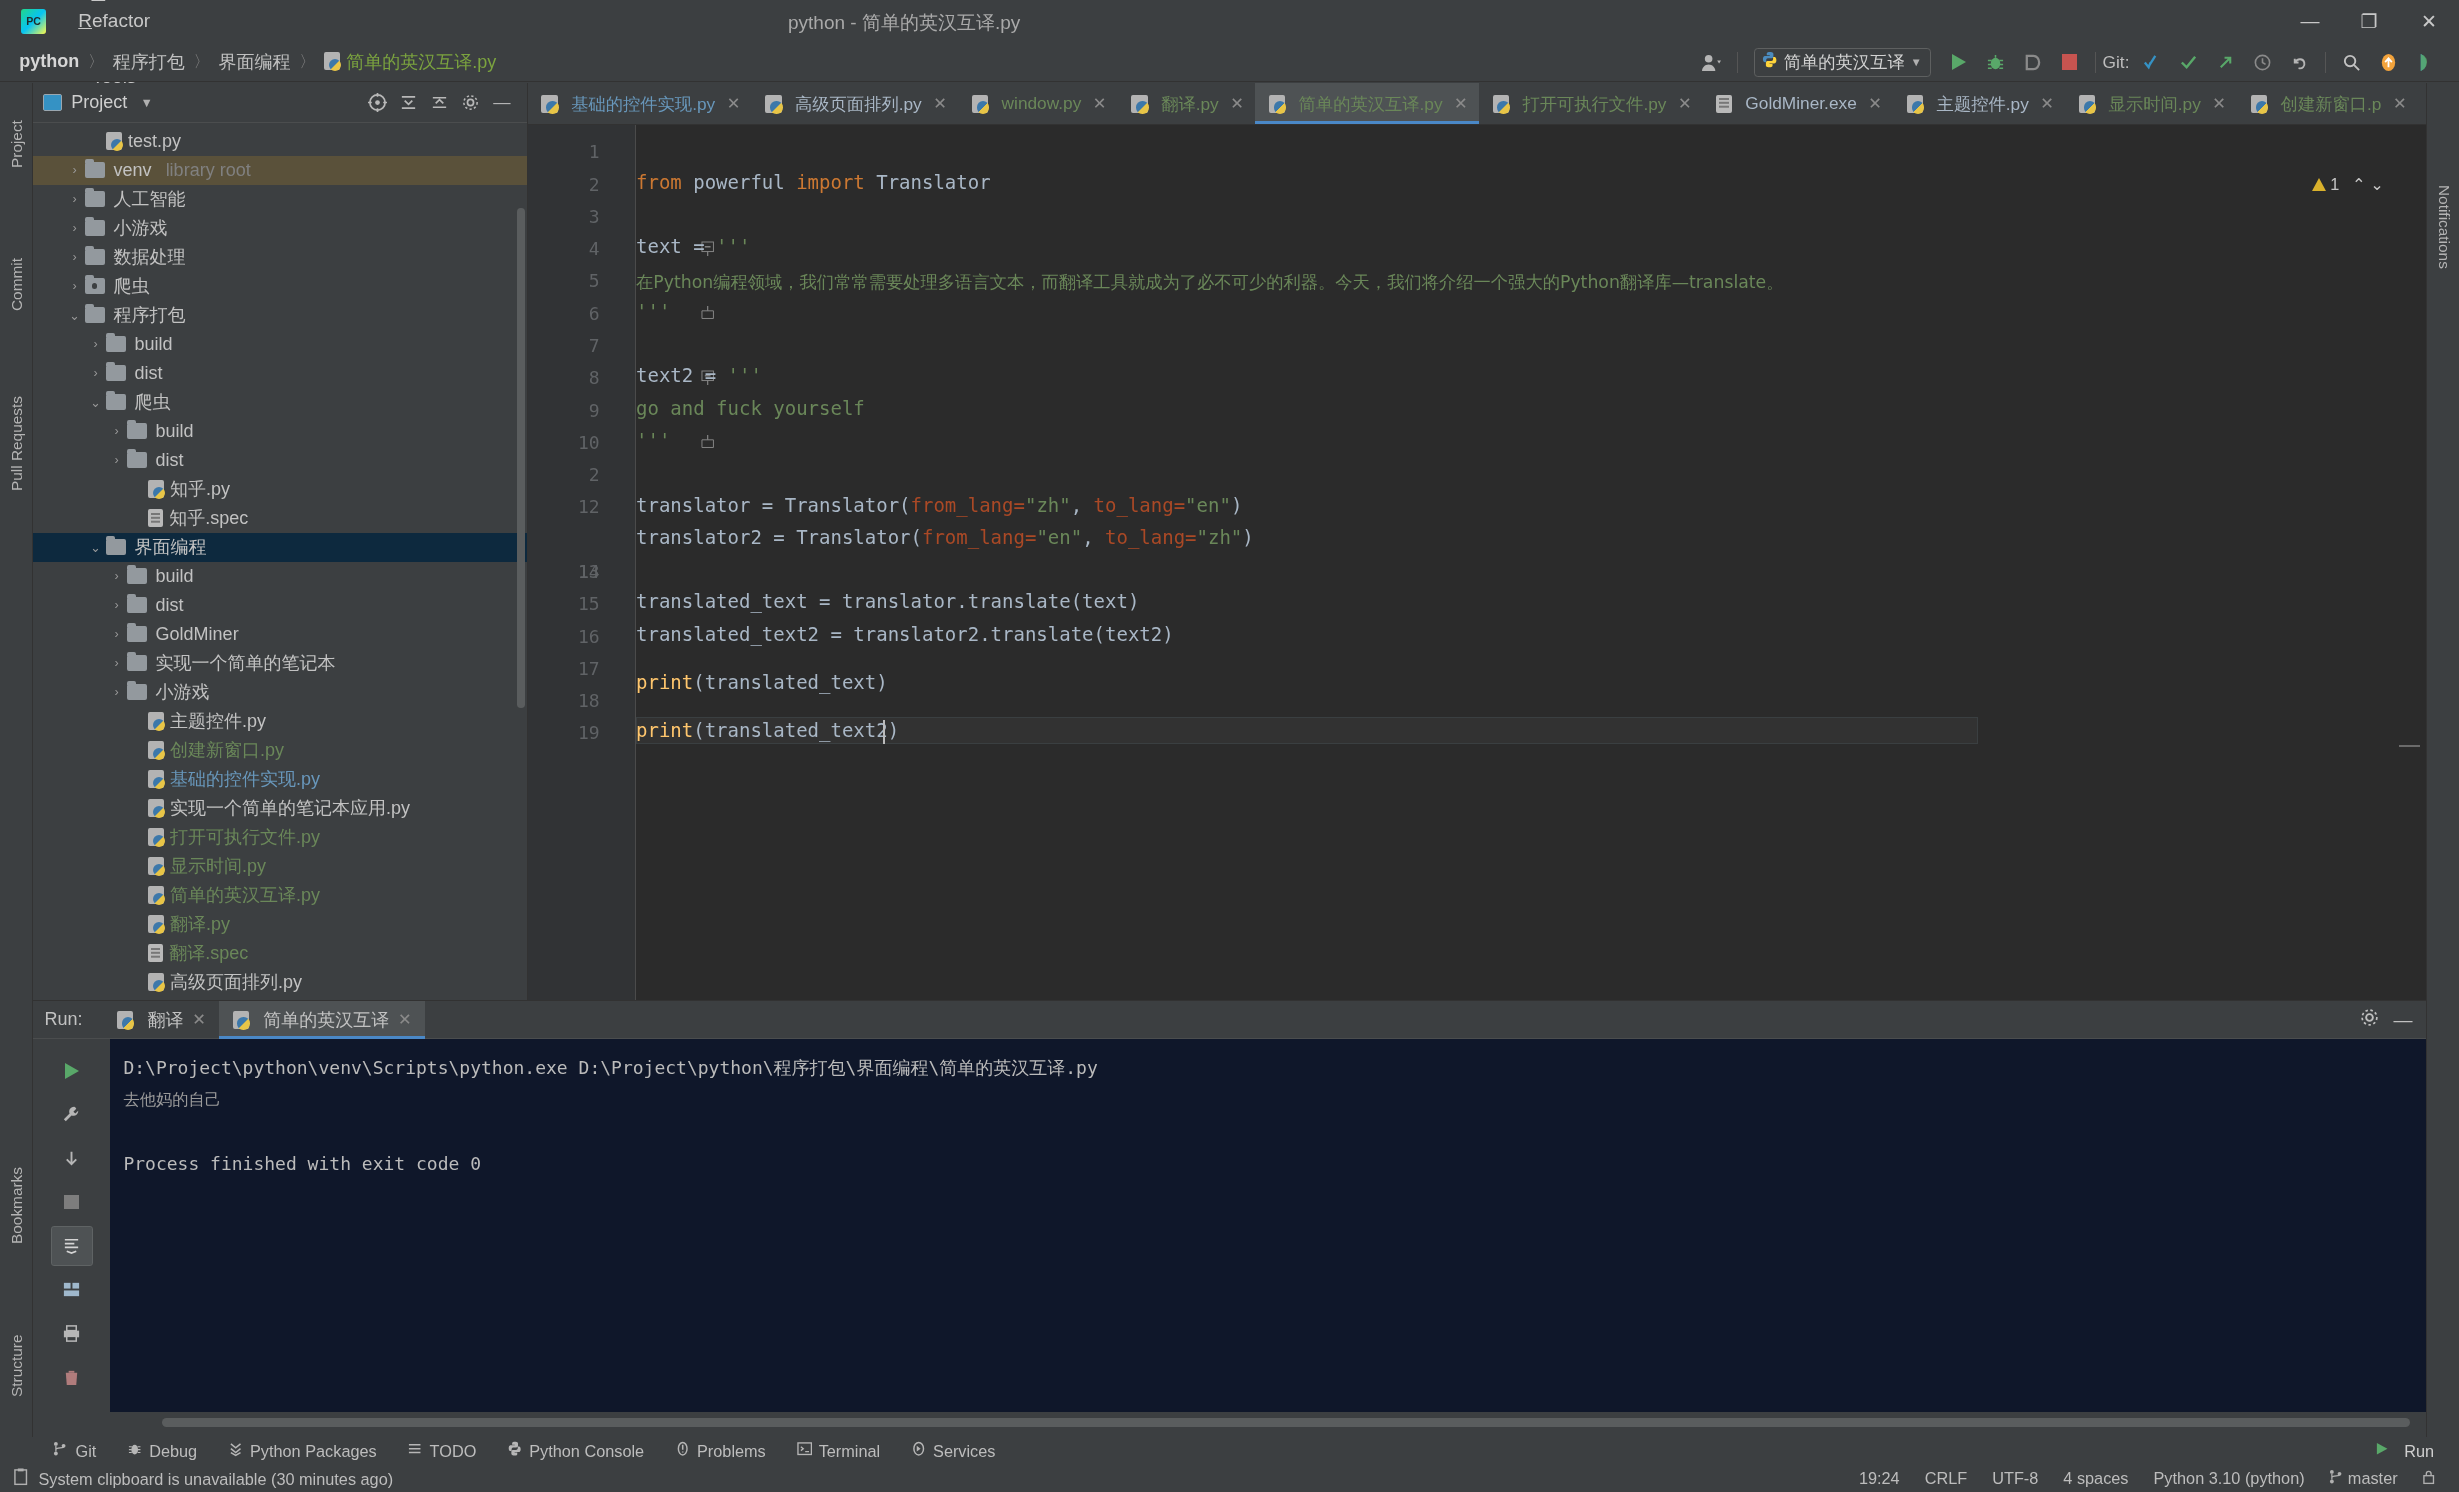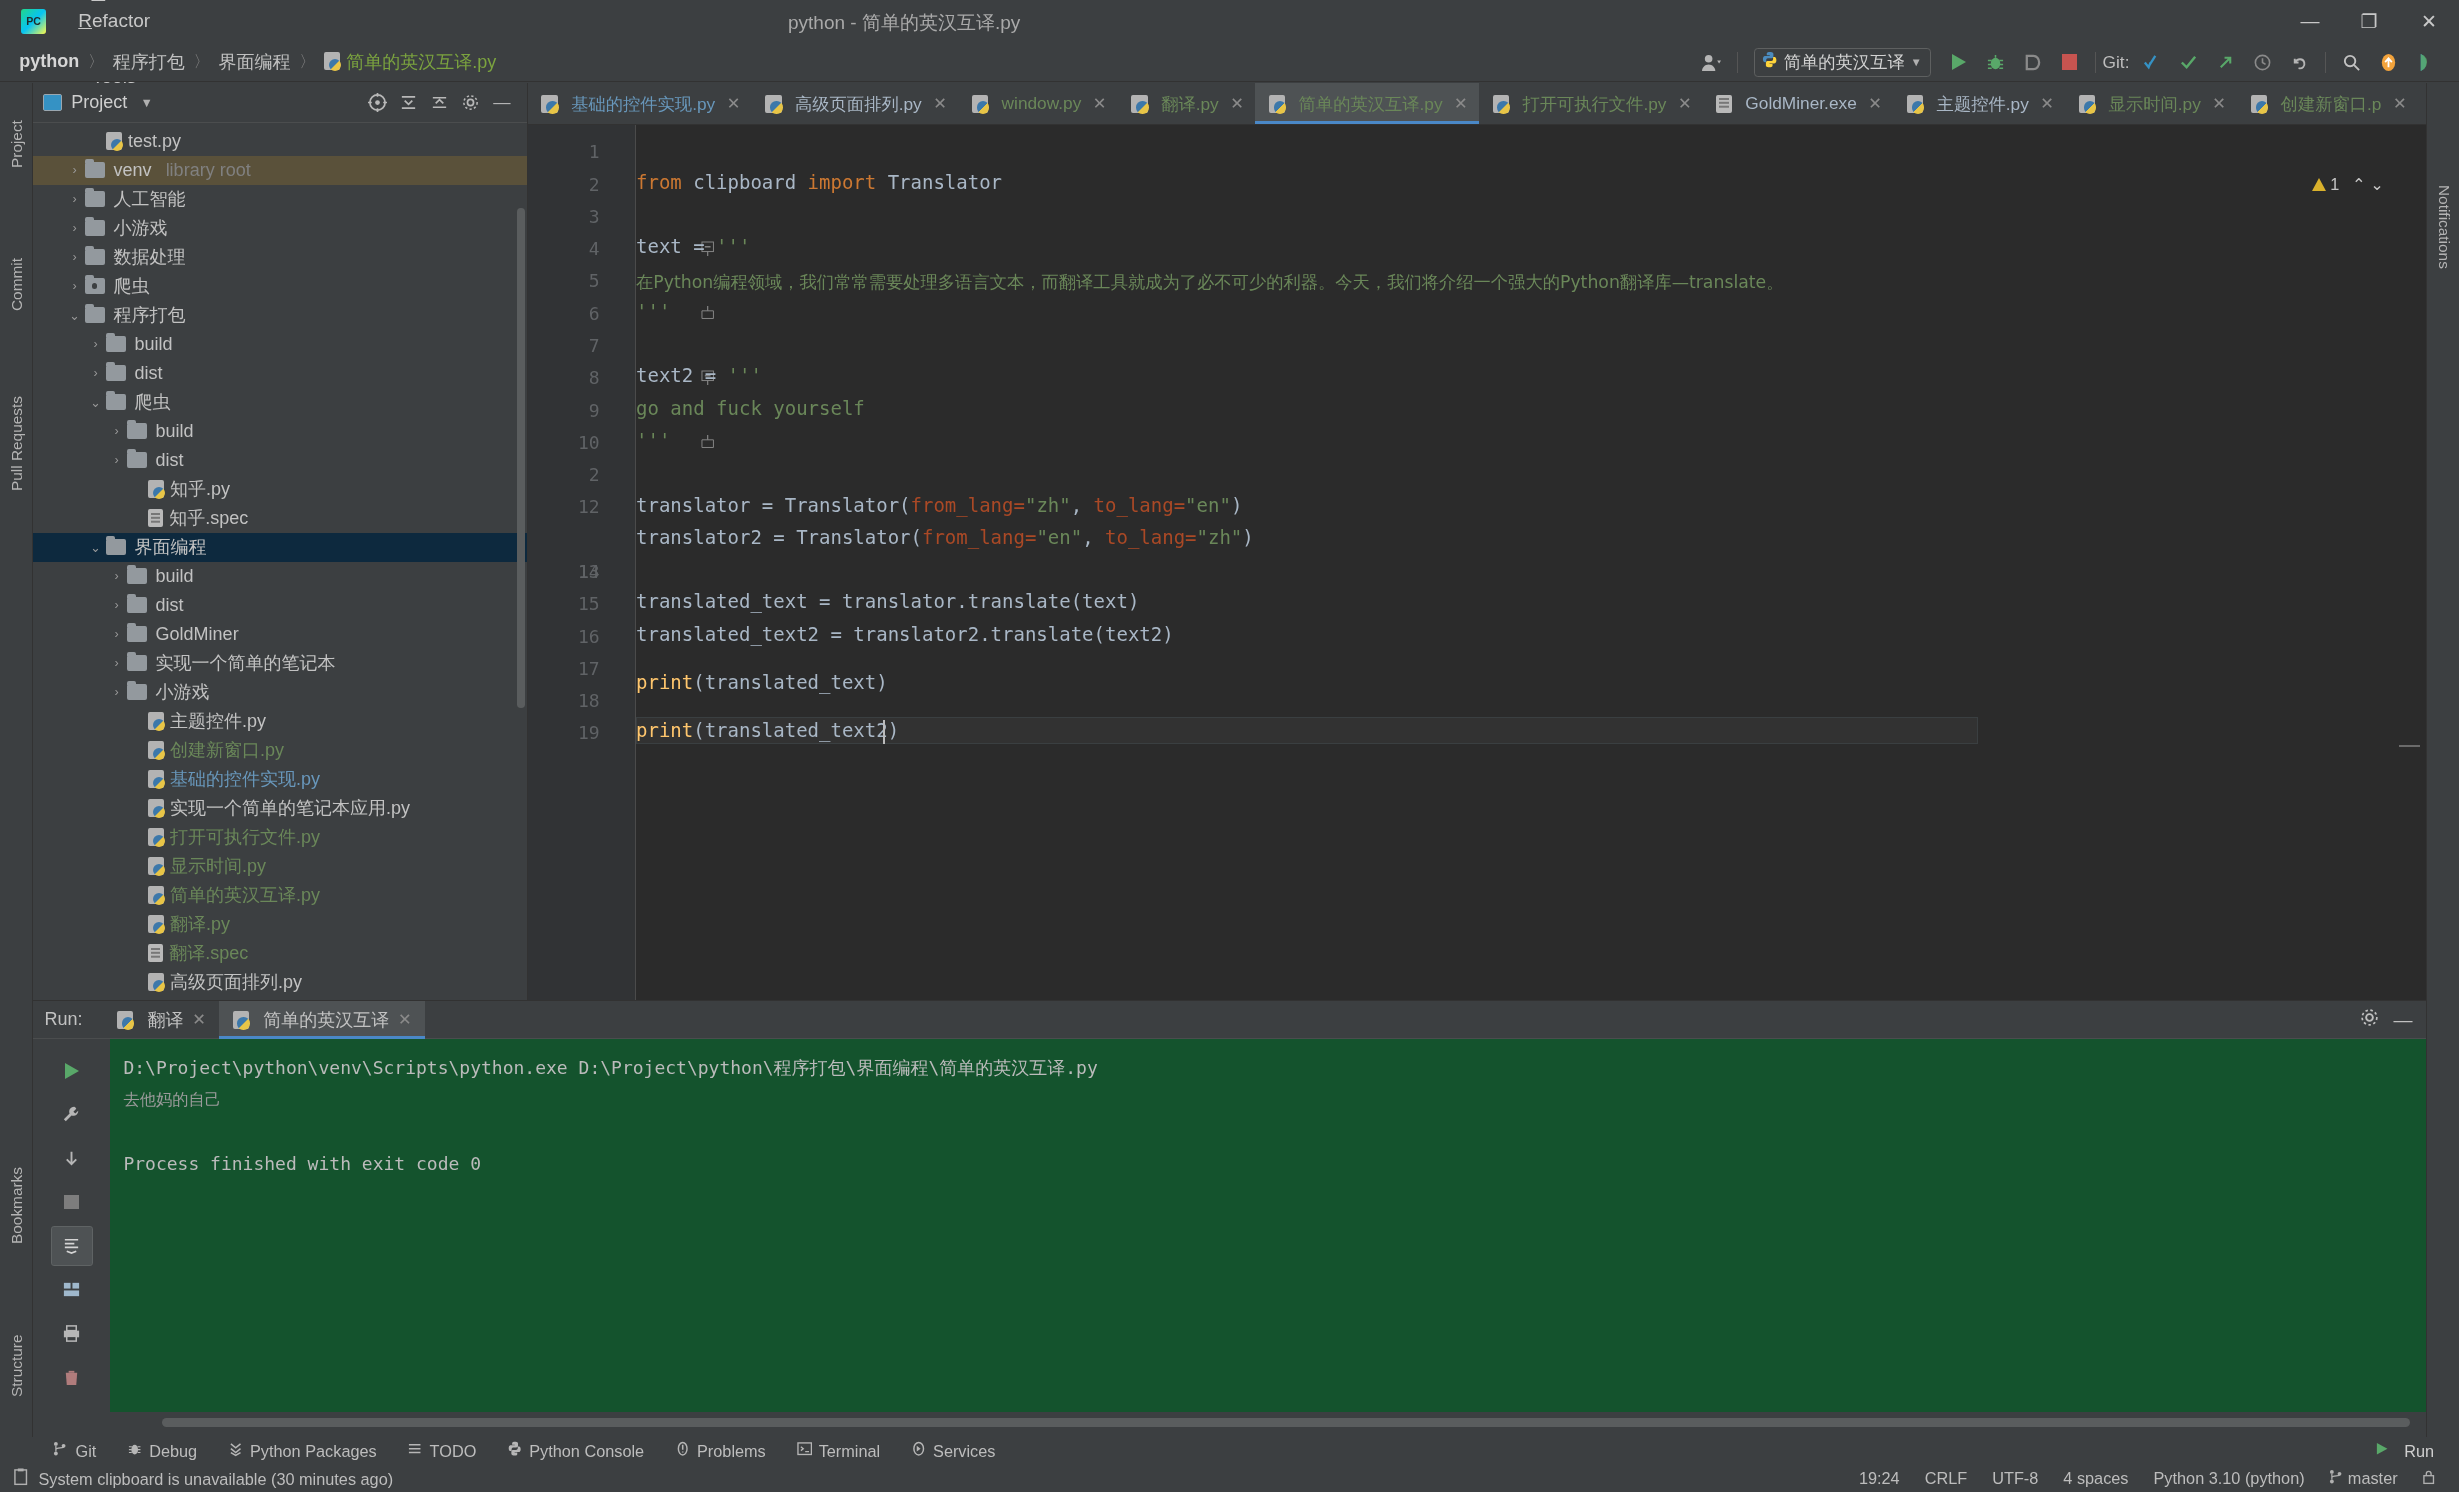--- a/index.html
+++ b/index.html
@@ -239,21 +239,21 @@
   #run-right { margin-left:auto; display:flex; align-items:center; padding-right:13.4px; gap:13.4px;}
   #run-toolcol {
     position: absolute; left: 0; top: 38px; width: 77px; bottom: 0;
     display: flex; flex-direction: column; align-items: center; padding-top: 11.5px; gap: 3.8px;
   }
   .rt-btn { width: 42px; height: 40px; display: flex; align-items: center;
     justify-content: center; font-size: 19px; color: #b6b6b6; }
   .rt-btn.sel { background: #4e5254; border: 1px solid #5f6364; border-radius: 2.9px; }
   #console {
     position: absolute; left: 77px; top: 38px; right: 0; bottom: 25px;
-    background: #14532d; overflow: hidden; padding: 13.4px 0 0 13.4px;
+    background: #0f172a; overflow: hidden; padding: 13.4px 0 0 13.4px;
   }
   .cline {
     font-family: "DejaVu Sans Mono", monospace; font-size: 18px;
     color: #bbbbbb; white-space: pre; line-height: 32px;
   }
   .cline.cjk { font-family: "DejaVu Sans", sans-serif; font-size: 16.3px; color: #9a9a9a;}
   #console-hscroll {
     position: absolute; left: 77px; bottom: 5.8px; right: 0; height: 19px;
   }
   #console-hscroll .thumb { position:absolute; left: 52px; top: 5.8px; width: 2248px;
@@ -734,21 +734,21 @@
             <path d="M4 6h6" stroke="#888" stroke-width="1.5"></path>
             <path d="M7 11v5" stroke="#888" stroke-width="1.2"></path>
           </svg></div>
         <div class="fold-mark" style="top: 310px;"><svg width="13.4" height="15.4" viewBox="0 0 14 16">
             <path d="M7 0v5" stroke="#888" stroke-width="1.2"></path>
             <path d="M1 5h12v8H1z" fill="none" stroke="#888"></path>
           </svg></div>
       </div>
     <div id="caret-line" style="top: 592px;"></div>
     <div id="lines-root">
-        <div class="codeline" style="top: 46px;"><span class="k-kw">from </span><span class="">clipboard </span><span class="k-kw">import </span><span class="">Translator</span></div>
+        <div class="codeline" style="top: 46px;"><span class="k-kw">from </span><span class="">powerful </span><span class="k-kw">import </span><span class="">Translator</span></div>
         <div class="codeline" style="top: 110px;"><span class="">text = </span><span class="k-str">'''</span></div>
         <div class="codeline cjk" style="top: 145px;"><span class="k-str">在Python编程领域，我们常常需要处理多语言文本，而翻译工具就成为了必不可少的利器。今天，我们将介绍一个强大的Python翻译库—translate。</span></div>
         <div class="codeline" style="top: 175px;"><span class="k-str">'''</span></div>
         <div class="codeline" style="top: 239px;"><span class="">text2 = </span><span class="k-str">'''</span></div>
         <div class="codeline" style="top: 272px;"><span class="k-str">go and fuck yourself</span></div>
         <div class="codeline" style="top: 304px;"><span class="k-str">'''</span></div>
         <div class="codeline" style="top: 369px;"><span class="">translator = Translator(</span><span class="k-param">from_lang=</span><span class="k-str">"zh"</span><span class="">, </span><span class="k-param">to_lang=</span><span class="k-str">"en"</span><span class="">)</span></div>
         <div class="codeline" style="top: 401px;"><span class="">translator2 = Translator(</span><span class="k-param">from_lang=</span><span class="k-str">"en"</span><span class="">, </span><span class="k-param">to_lang=</span><span class="k-str">"zh"</span><span class="">)</span></div>
         <div class="codeline" style="top: 465px;"><span class="">translated_text = translator.translate(text)</span></div>
         <div class="codeline" style="top: 498px;"><span class="">translated_text2 = translator2.translate(text2)</span></div>

